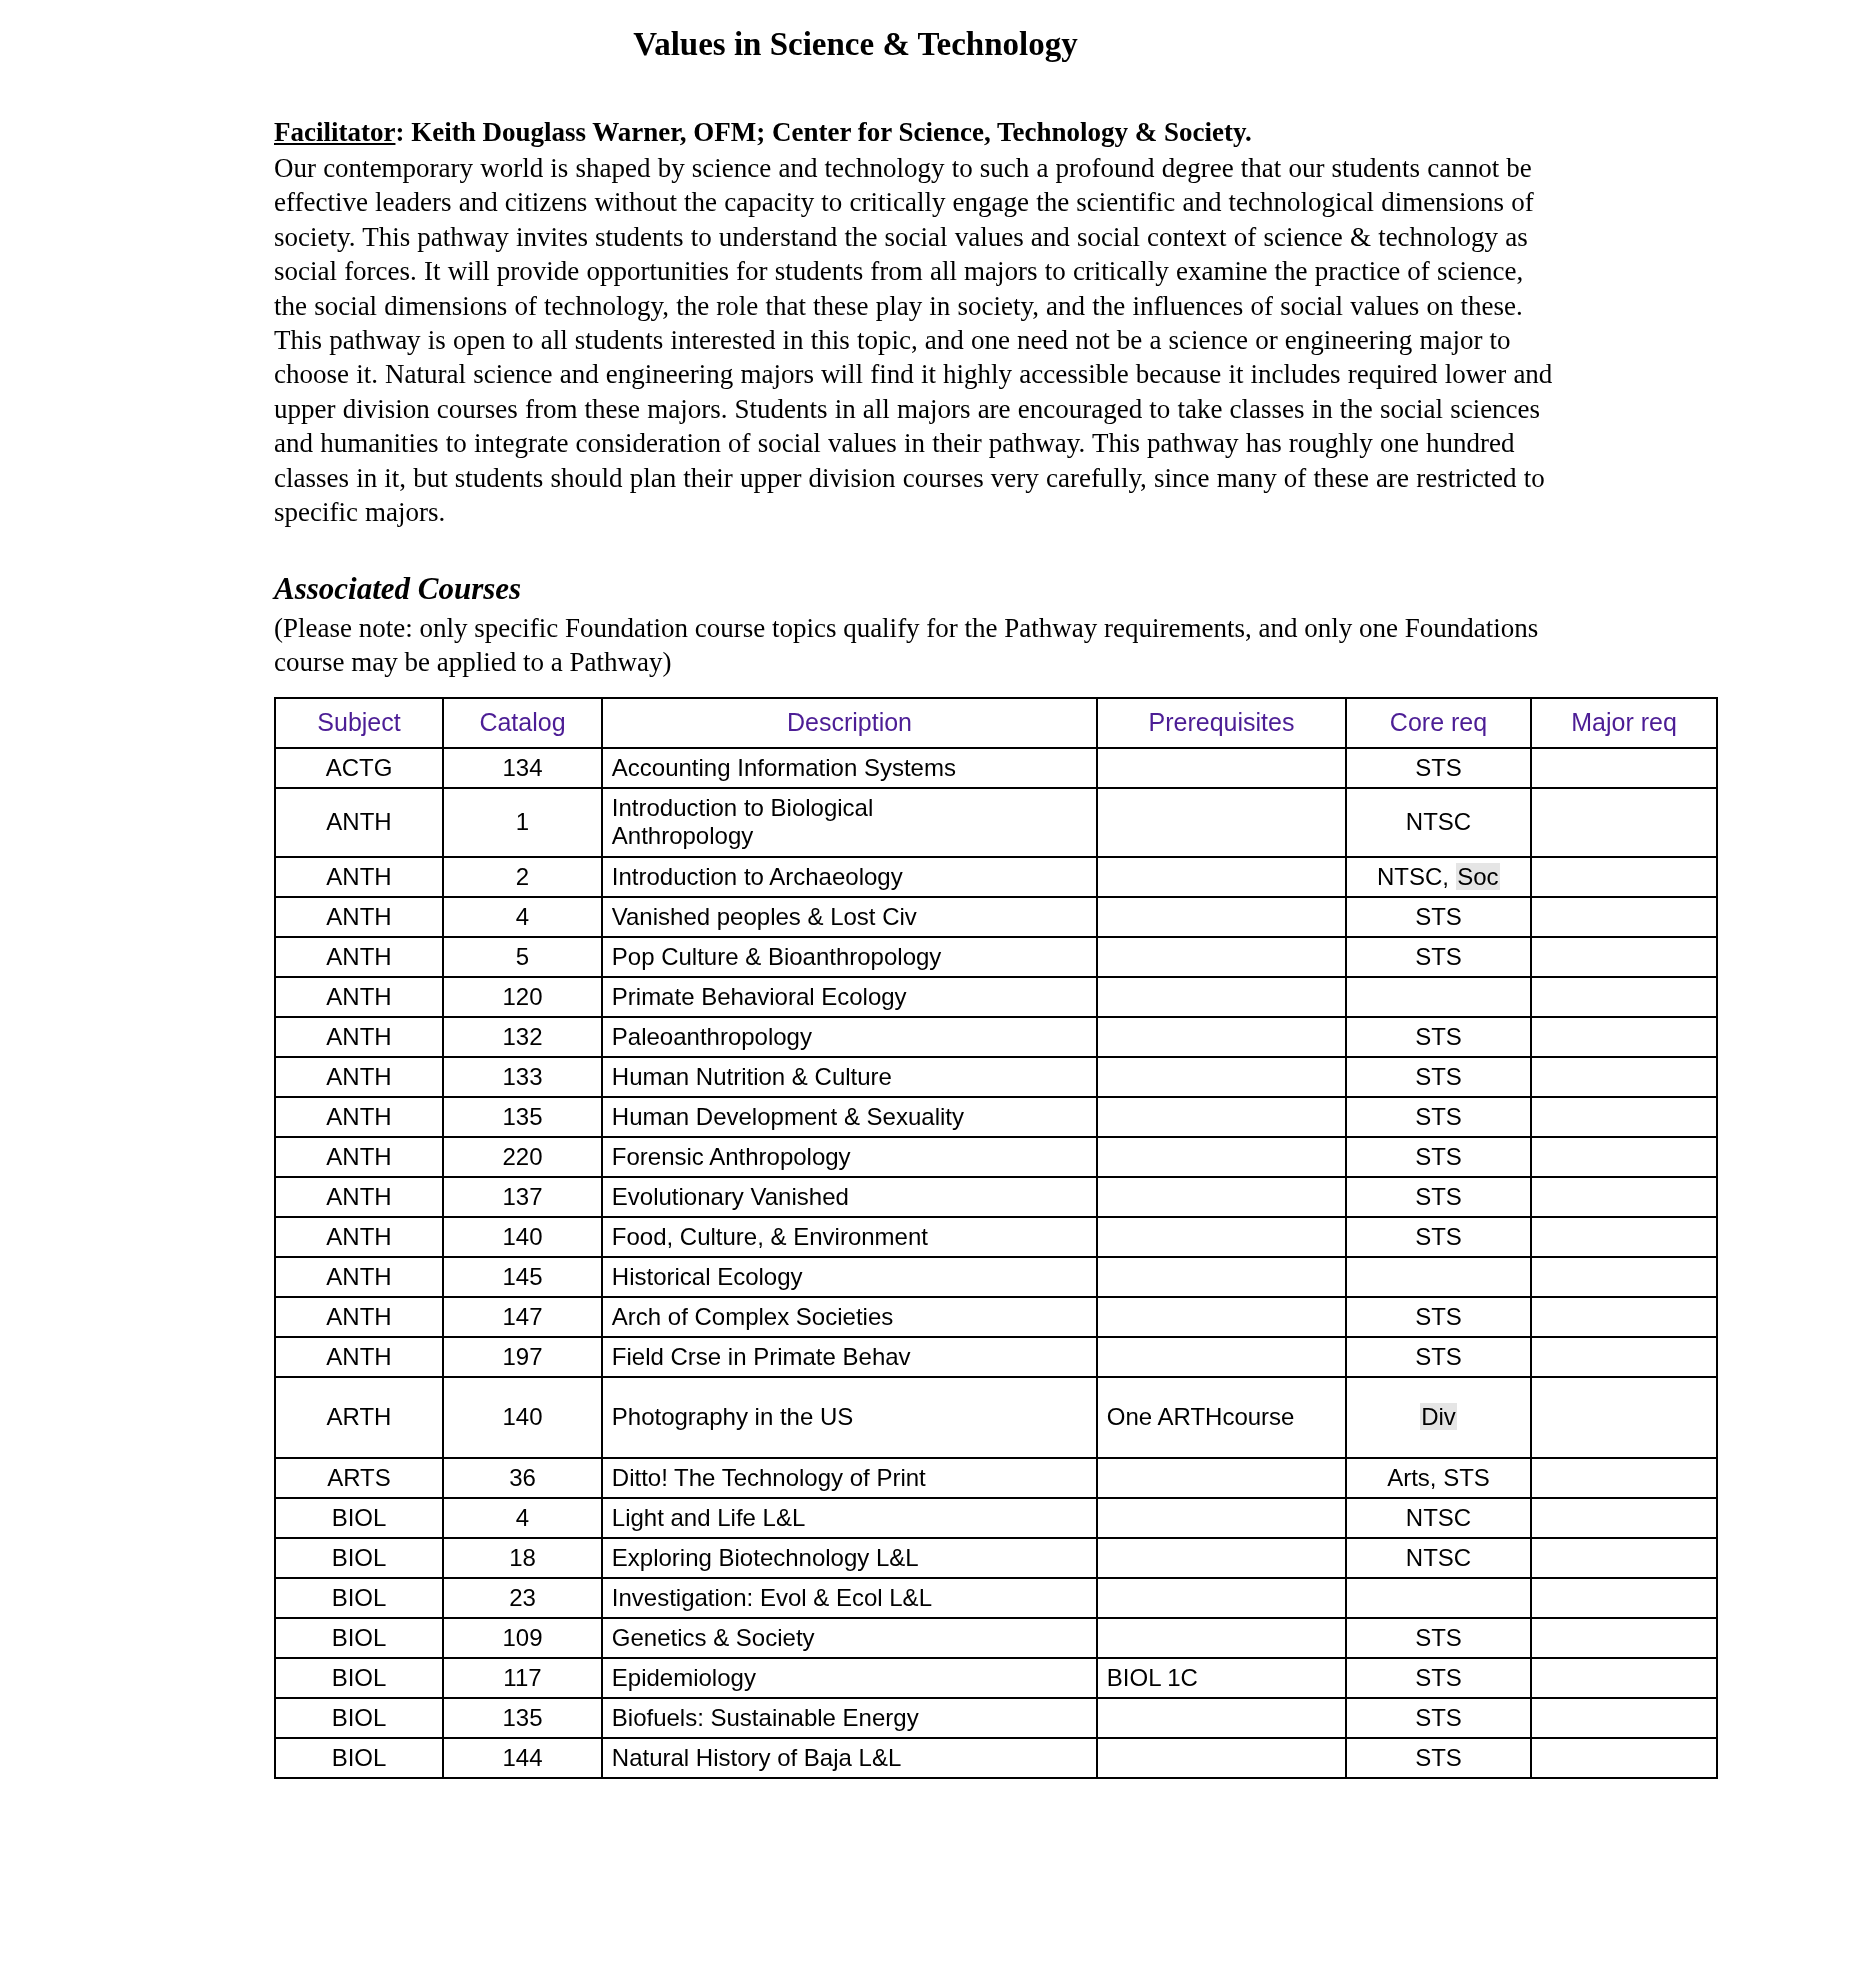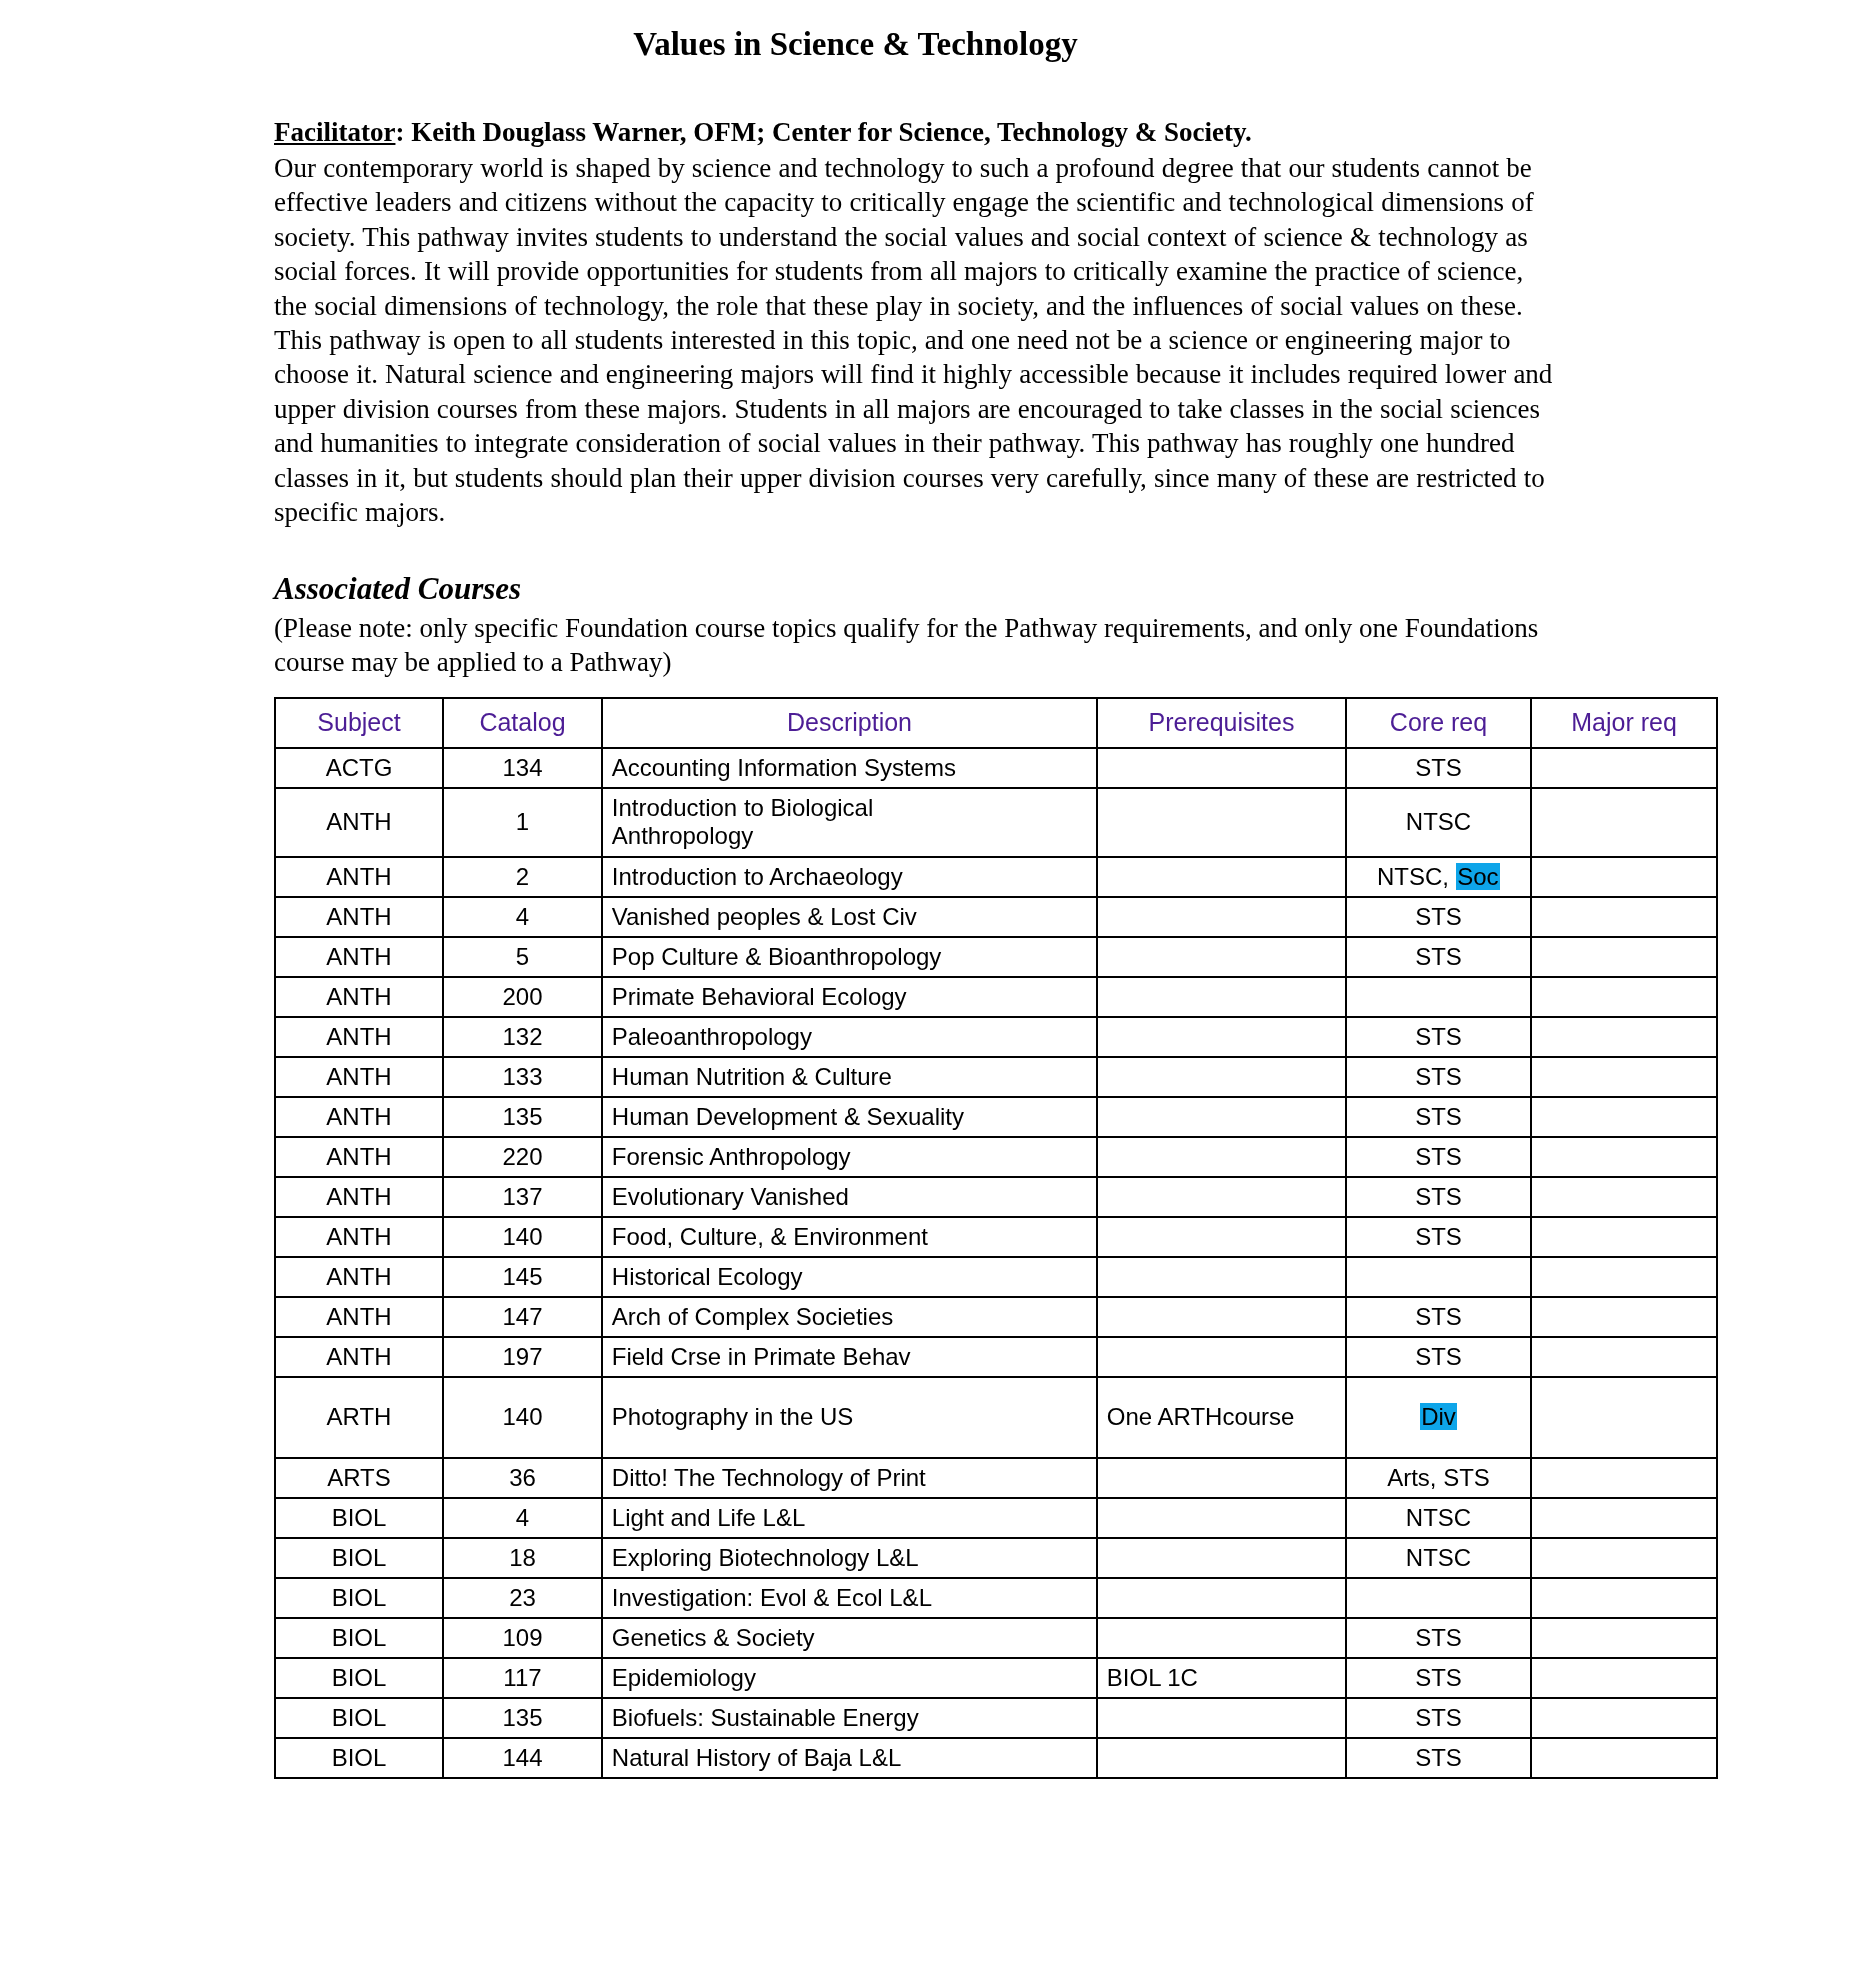--- a/index.html
+++ b/index.html
@@ -129,21 +129,21 @@
 
   tr.row-h1 td { height: 38px; }
   tr.row-h2 td { height: 67px; }
   tr.row-h3 td { height: 79px; margin-left: 8px; }
 
   td.desc .two-line {
     display: block;
     line-height: 1.2;
   }
   .hl {
-    background: #0ea5e9;
+    background: #e5e5e5;
     padding: 0 1.5px;
   }
   td.valign-bottom { vertical-align: bottom; padding-bottom: 4.4px; }
   td.valign-top    { vertical-align: top;    padding-top: 5.9px; }
 </style>
 </head>
 <body>
 
 <div class="page">
   <div class="content">
@@ -222,21 +222,21 @@
             <tr class="row-h1">
               <td class="subject">ANTH</td>
               <td class="catalog">5</td>
               <td class="desc">Pop Culture &amp; Bioanthropology</td>
               <td class="prereq"></td>
               <td class="core"><span>STS</span></td>
               <td class="major"></td>
             </tr>
             <tr class="row-h1">
               <td class="subject">ANTH</td>
-              <td class="catalog">200</td>
+              <td class="catalog">120</td>
               <td class="desc">Primate Behavioral Ecology</td>
               <td class="prereq"></td>
               <td class="core"></td>
               <td class="major"></td>
             </tr>
             <tr class="row-h1">
               <td class="subject">ANTH</td>
               <td class="catalog">132</td>
               <td class="desc">Paleoanthropology</td>
               <td class="prereq"></td>

